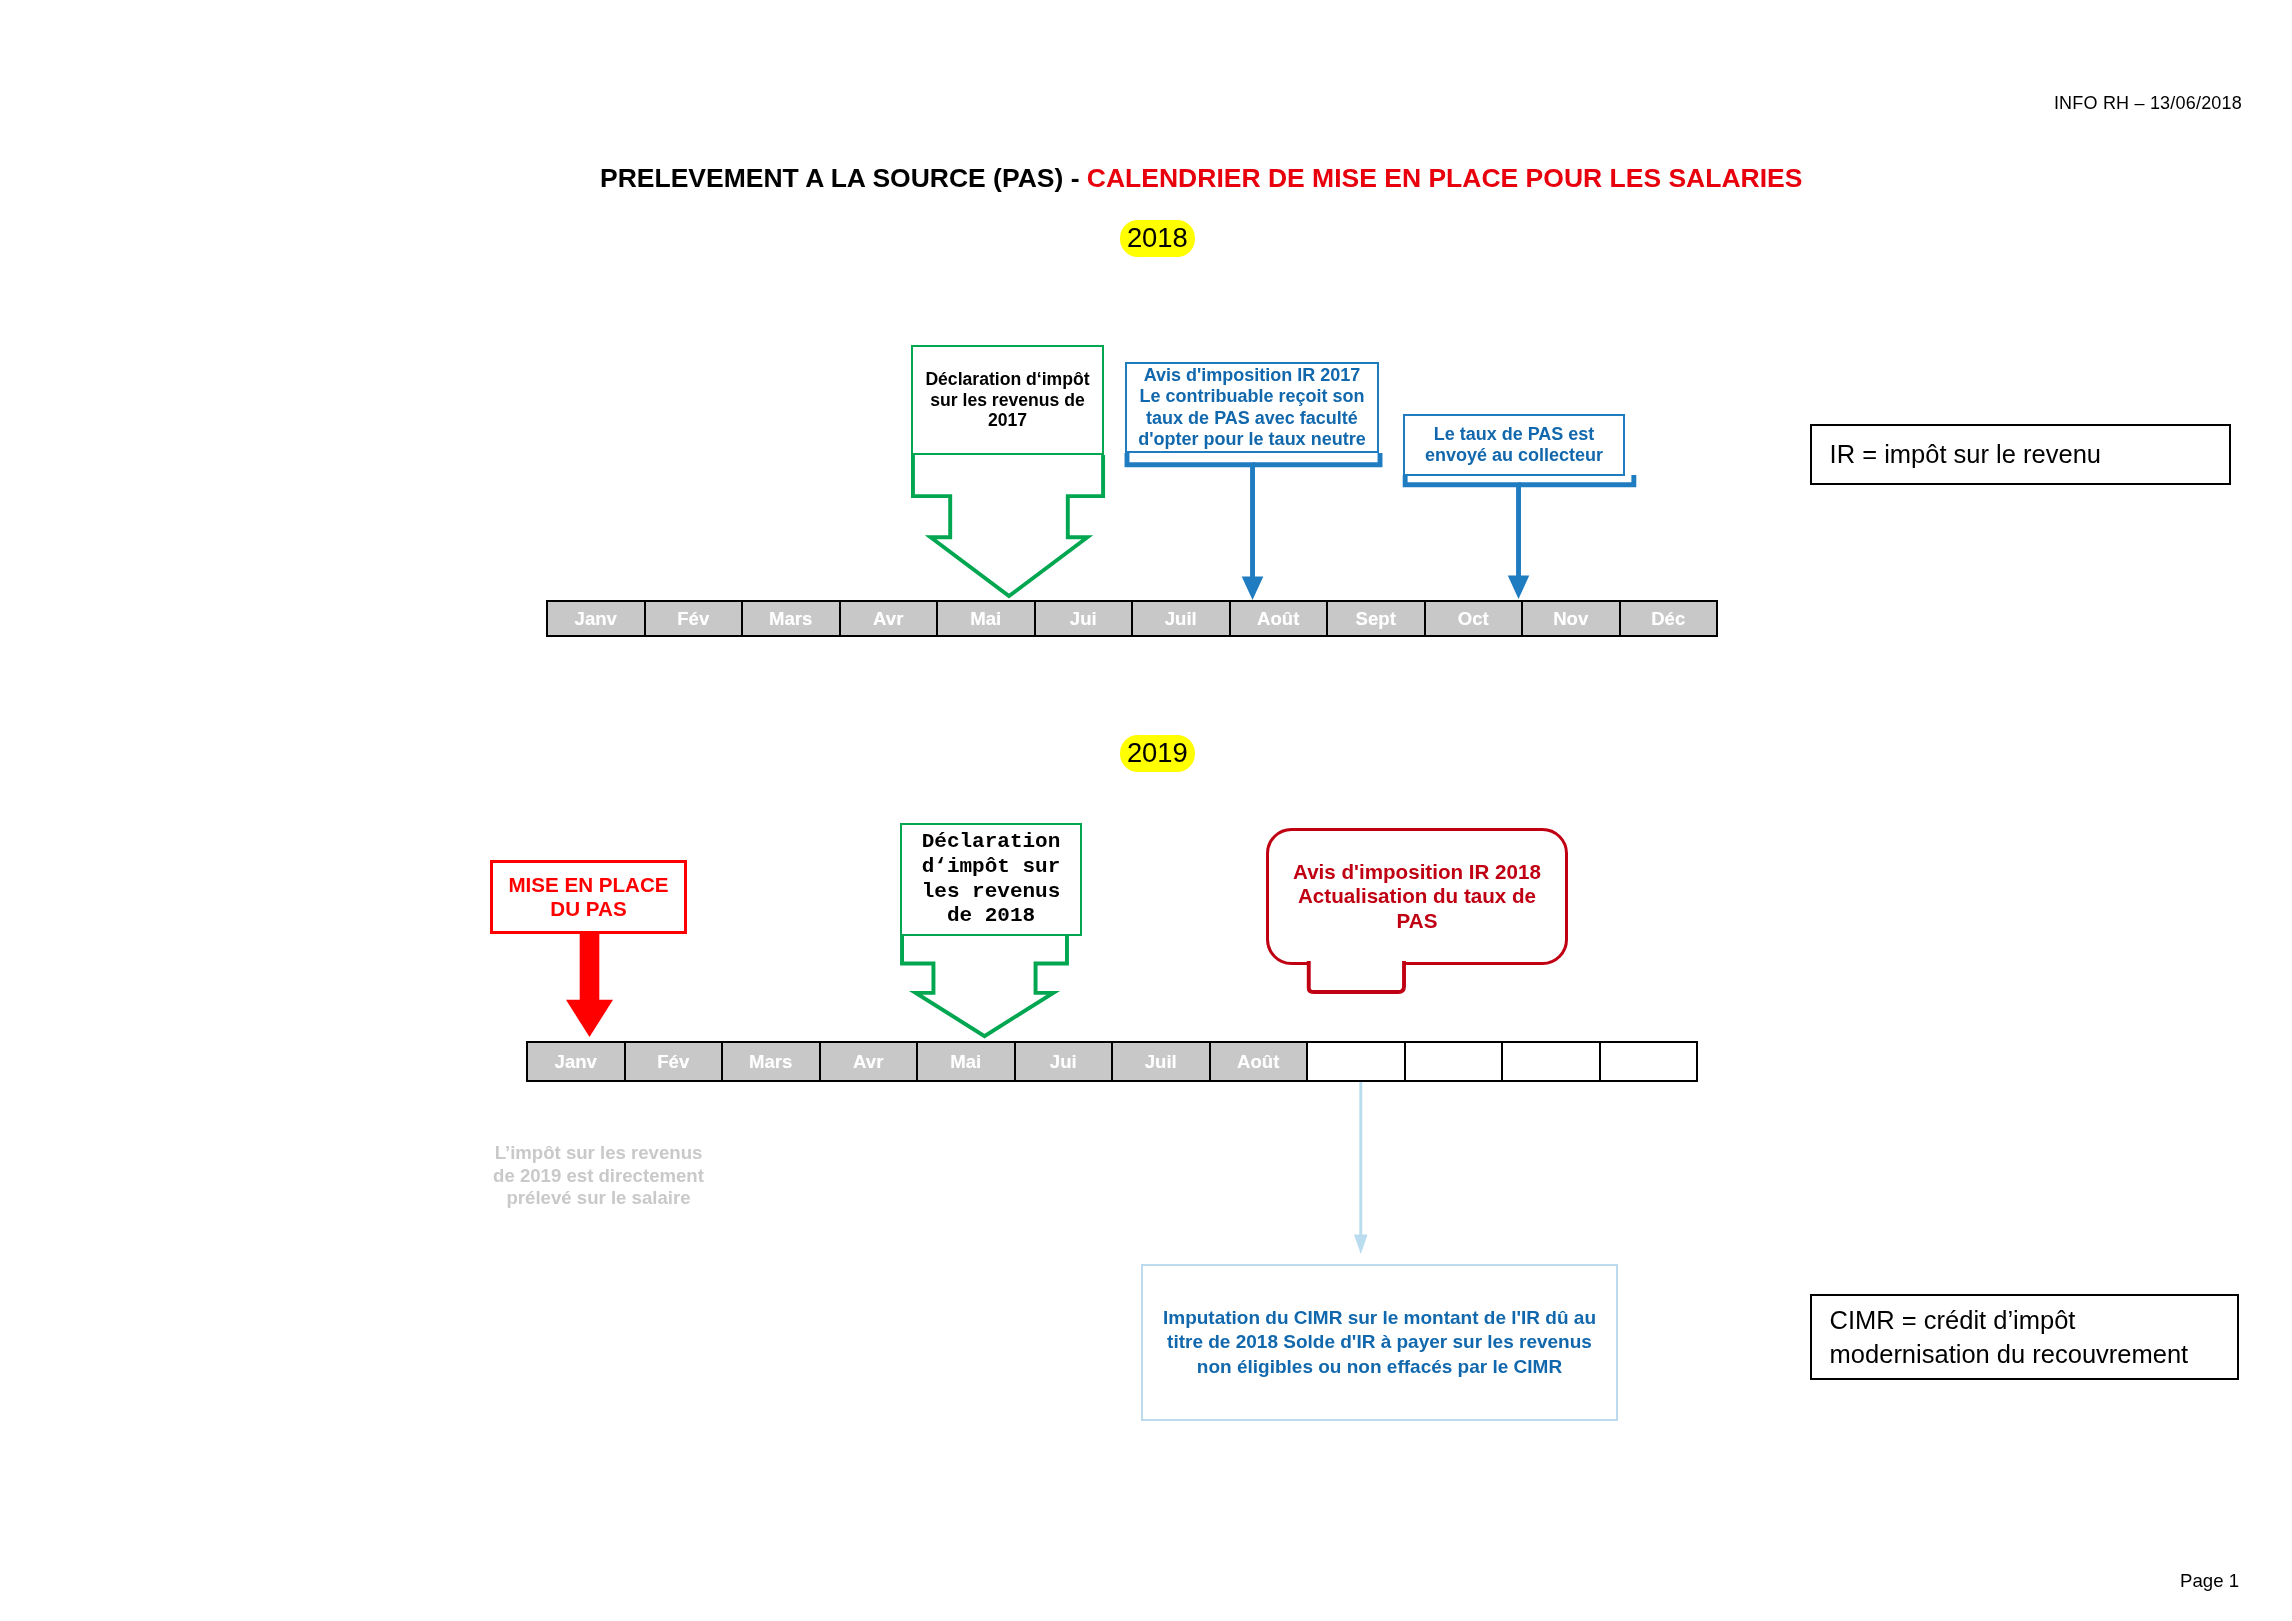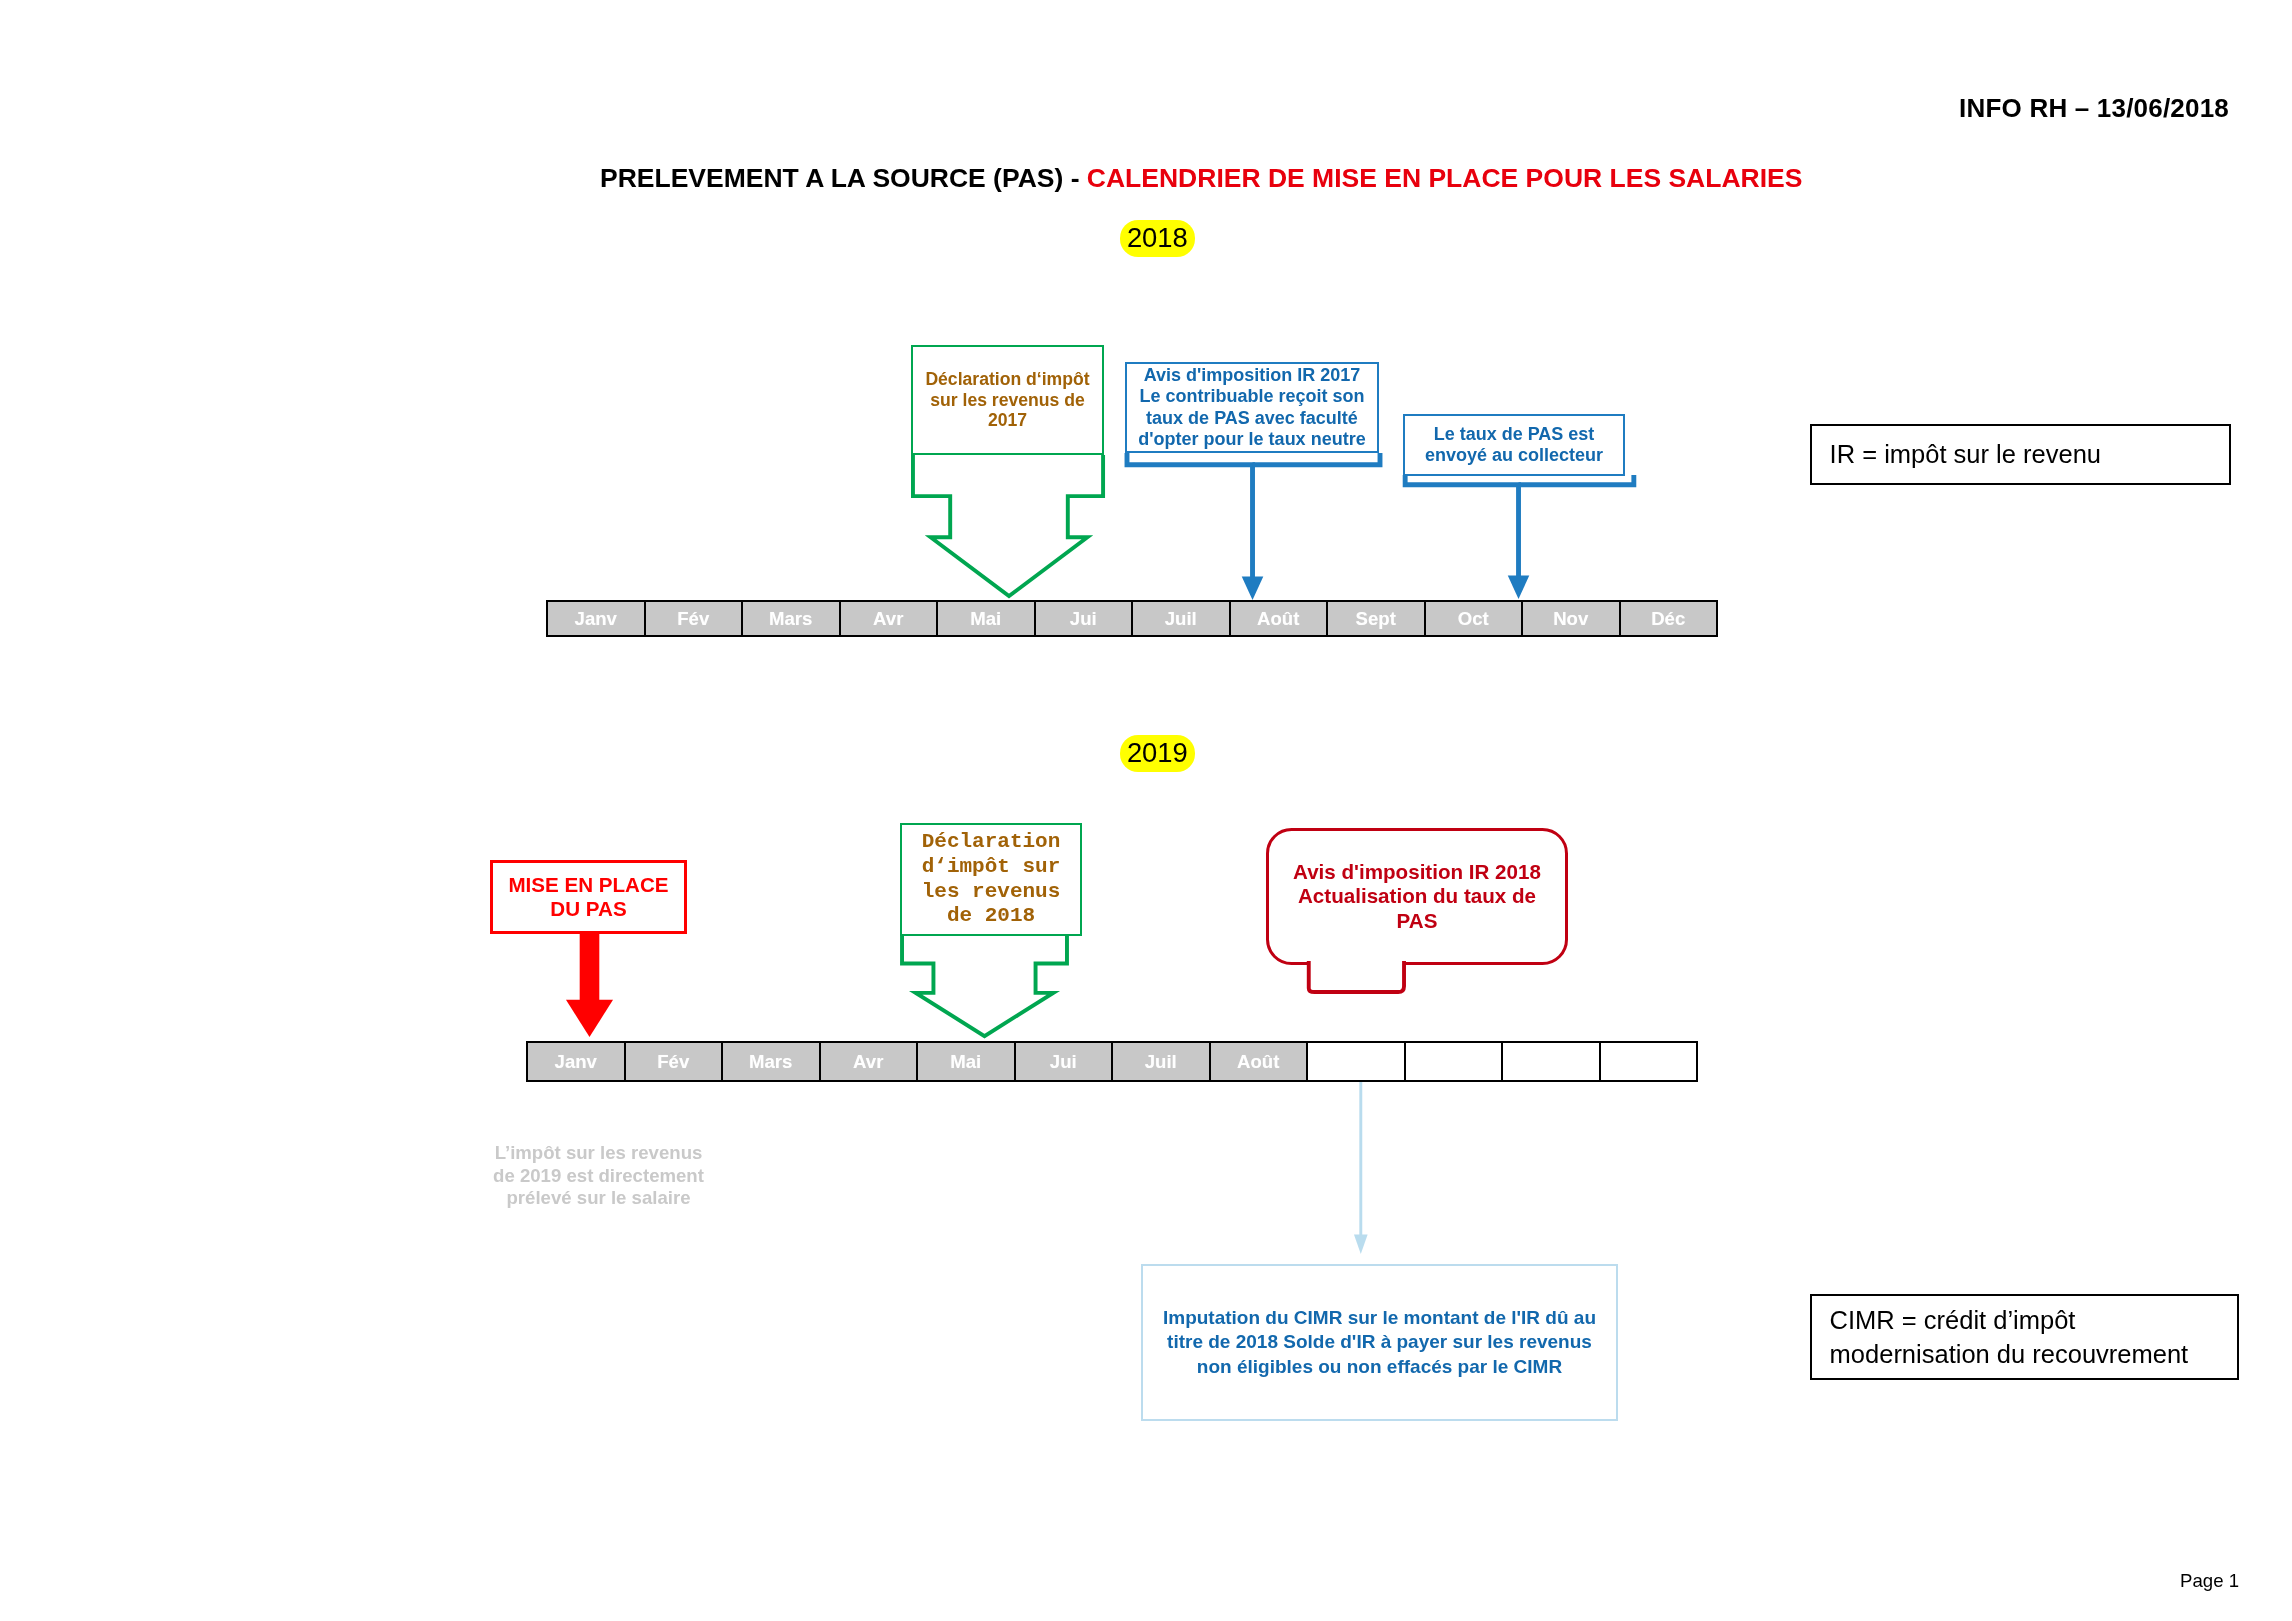--- a/index.html
+++ b/index.html
@@ -4,23 +4,22 @@
 <style>
   html,body{margin:0;padding:0;background:#ffffff;}
   body{
     width:2293px;height:1621px;position:relative;overflow:hidden;
     font-family:"Liberation Sans", sans-serif;
   }
   .abs{position:absolute;}
 
   
   #doc-header{
-    top:93px; right:64px; font-size:26px; color:#000; letter-spacing:0.2px;
+    top:93px; right:51px; font-size:18px; color:#000; letter-spacing:0.2px;
     white-space:nowrap;
-    font-weight:bold;
   }
   #doc-footer{
     bottom:29px; right:54px; font-size:18.6px; color:#000; white-space:nowrap;
   }
 
   
   #page-title{
     top:163px; left:600px; font-size:26.5px; font-weight:bold; white-space:nowrap;
   }
   #page-title .black{color:#000;}
@@ -34,21 +33,21 @@
   }
   #year-2018-chip{top:220px; left:1120px;}
   #year-2019-chip{top:735px; left:1120px;}
 
   
   .callbox{
     box-sizing:border-box; background:#ffffff;
     display:flex; align-items:center; justify-content:center;
     text-align:center; font-weight:bold; line-height:1.17;
   }
-  .box-green{border:2.9px solid #00a650; color:#a16207;}
+  .box-green{border:2.9px solid #00a650; color:#000000;}
   .box-blue{border:2.9px solid #1f7cc1; color:#1268ad;}
   .box-red{border:3.9px solid #ff0000; color:#ff0000;}
 
   
   #box-decl-2017{
     top:345px; left:911px; width:193px; height:110px; font-size:17.6px; padding:0 9.8px;
   }
   #box-avis-2017{
     top:362px; left:1125px; width:254px; height:91px; font-size:18px; padding:0 5.9px;
   }

